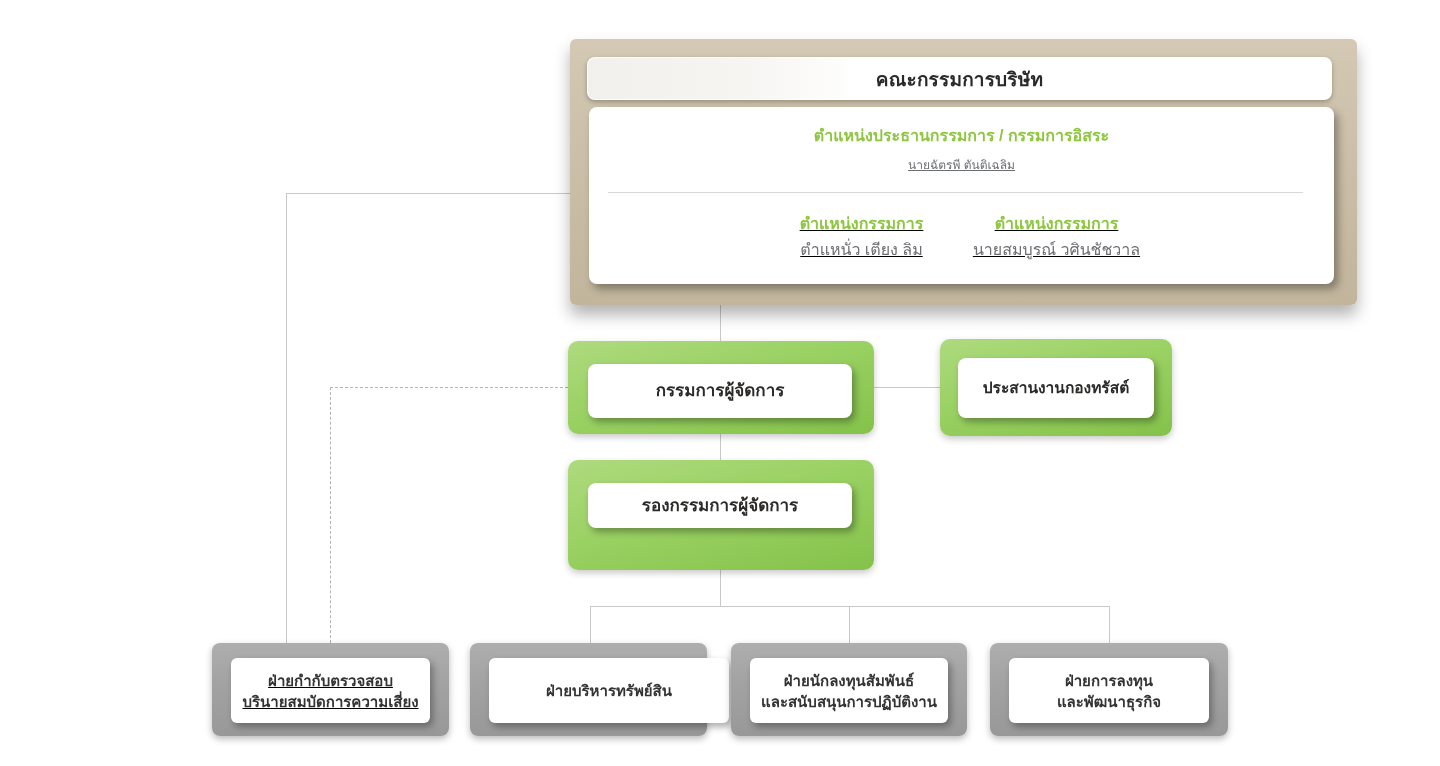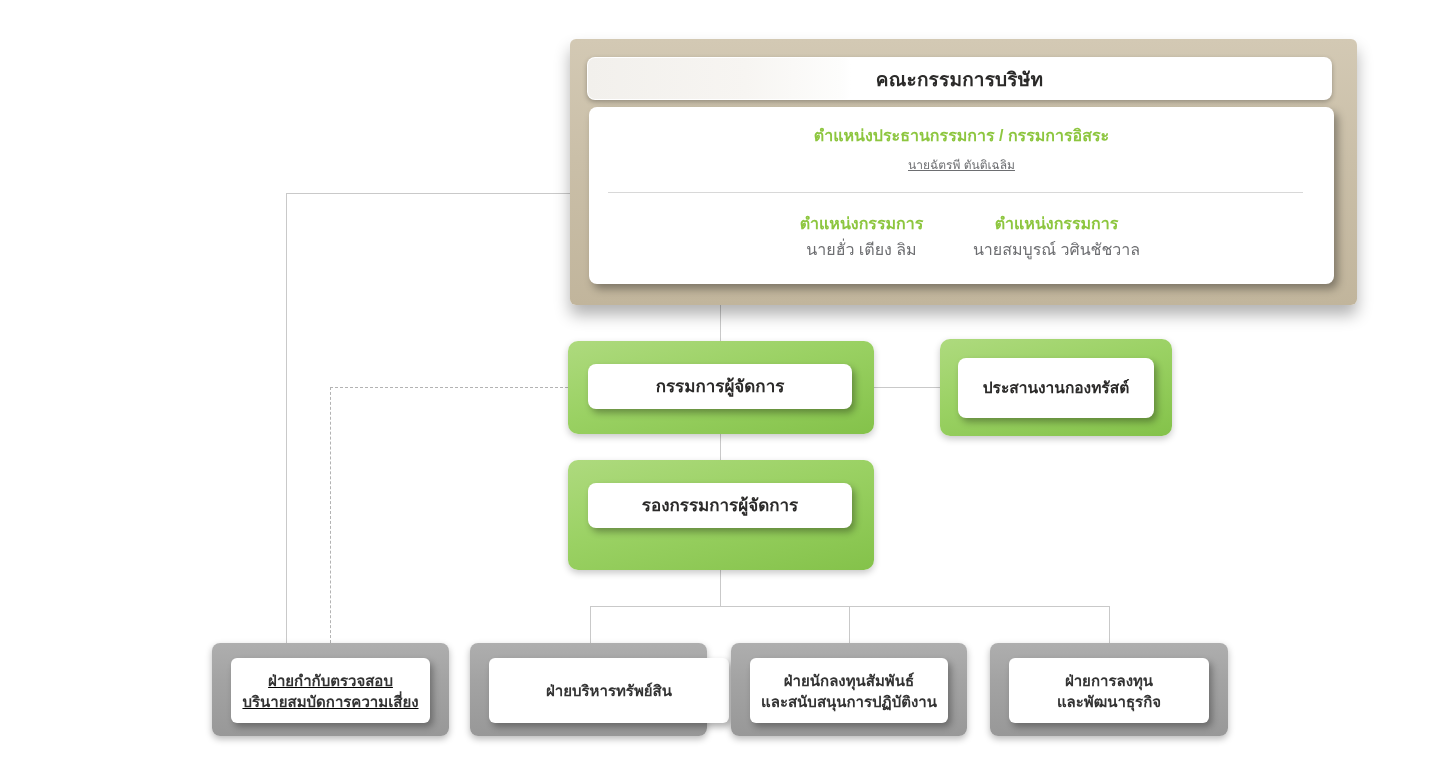--- a/index.html
+++ b/index.html
@@ -16,21 +16,21 @@
     background:linear-gradient(90deg,#f2f0ec 0%,#f7f5f2 60%,#fdfdfc 96%,#ffffff 100%);}
   .board-title{position:absolute;inset:0;display:flex;align-items:center;justify-content:center;
     font-size:19px;font-weight:600;color:var(--title-text,#2b2a29);letter-spacing:.2px;}
   .board-detail{position:absolute;left:19px;top:68px;width:745px;height:177px;background:#ffffff;
     border-radius:8px;box-shadow:4px 5px 9px rgba(0,0,0,.35);}
   .role-line{position:absolute;left:0;right:0;text-align:center;font-size:16px;font-weight:600;
     color:var(--green-text,#8dc63f);line-height:24px;}
   .name-line{position:absolute;left:0;right:0;text-align:center;font-size:12px;
     color:var(--name-text,#6d6e71);line-height:24px;text-decoration:underline;}
   .detail-divider{position:absolute;left:19px;top:85px;width:695px;height:1px;background:#d8d8d8;}
-  .dir-col{position:absolute;top:105px;width:245px;text-align:center;}
+  .dir-col{position:absolute;top:105px;width:245px;text-align:center;text-decoration:underline;}
   .dir-col .role{font-size:16px;font-weight:600;color:var(--green-text,#8dc63f);line-height:24px;}
   .dir-col .name{font-size:16px;color:var(--name-text,#6d6e71);line-height:24px;margin-top:2px;}
   .col-1{left:150px;} .col-2{left:345px;}
 
   
   .hline{position:absolute;height:1px;background:var(--line,#c9c9c9);}
   .vline{position:absolute;width:1px;background:var(--line,#c9c9c9);}
   .hline.dashed{background:none;border-top:1px dashed #b3b3b3;height:0;}
   .vline.dashed{background:none;border-left:1px dashed #b3b3b3;width:0;}
 
@@ -70,31 +70,31 @@
     <div class="board-header">
       <div class="logo-plate"></div>
       <div class="board-title">คณะกรรมการบริษัท</div>
     </div>
     <div class="board-detail">
       <div class="role-line" style="top:17px;">ตำแหน่งประธานกรรมการ / กรรมการอิสระ</div>
       <div class="name-line" style="top:46px;">นายฉัตรพี ตันติเฉลิม</div>
       <div class="detail-divider"></div>
       <div class="dir-col col-1">
         <div class="role">ตำแหน่งกรรมการ</div>
-        <div class="name">นายฮั่ว เตียง ลิม</div>
+        <div class="name">ตำแหนั่ว เตียง ลิม</div>
       </div>
       <div class="dir-col col-2">
         <div class="role">ตำแหน่งกรรมการ</div>
         <div class="name">นายสมบูรณ์ วศินชัชวาล</div>
       </div>
     </div>
   </div>
 
   <div class="node green" style="left:568px;top:341px;width:306px;height:93px;">
-    <div class="plate" style="left:20px;top:23px;width:264px;height:45px;">
+    <div class="plate" style="left:20px;top:23px;width:264px;height:54px;">
       <div class="lbl">กรรมการผู้จัดการ</div>
     </div>
   </div>
 
   <div class="node green small" style="left:940px;top:339px;width:232px;height:97px;">
     <div class="plate" style="left:18px;top:19px;width:196px;height:60px;">
       <div class="lbl">ประสานงานกองทรัสต์</div>
     </div>
   </div>
 

